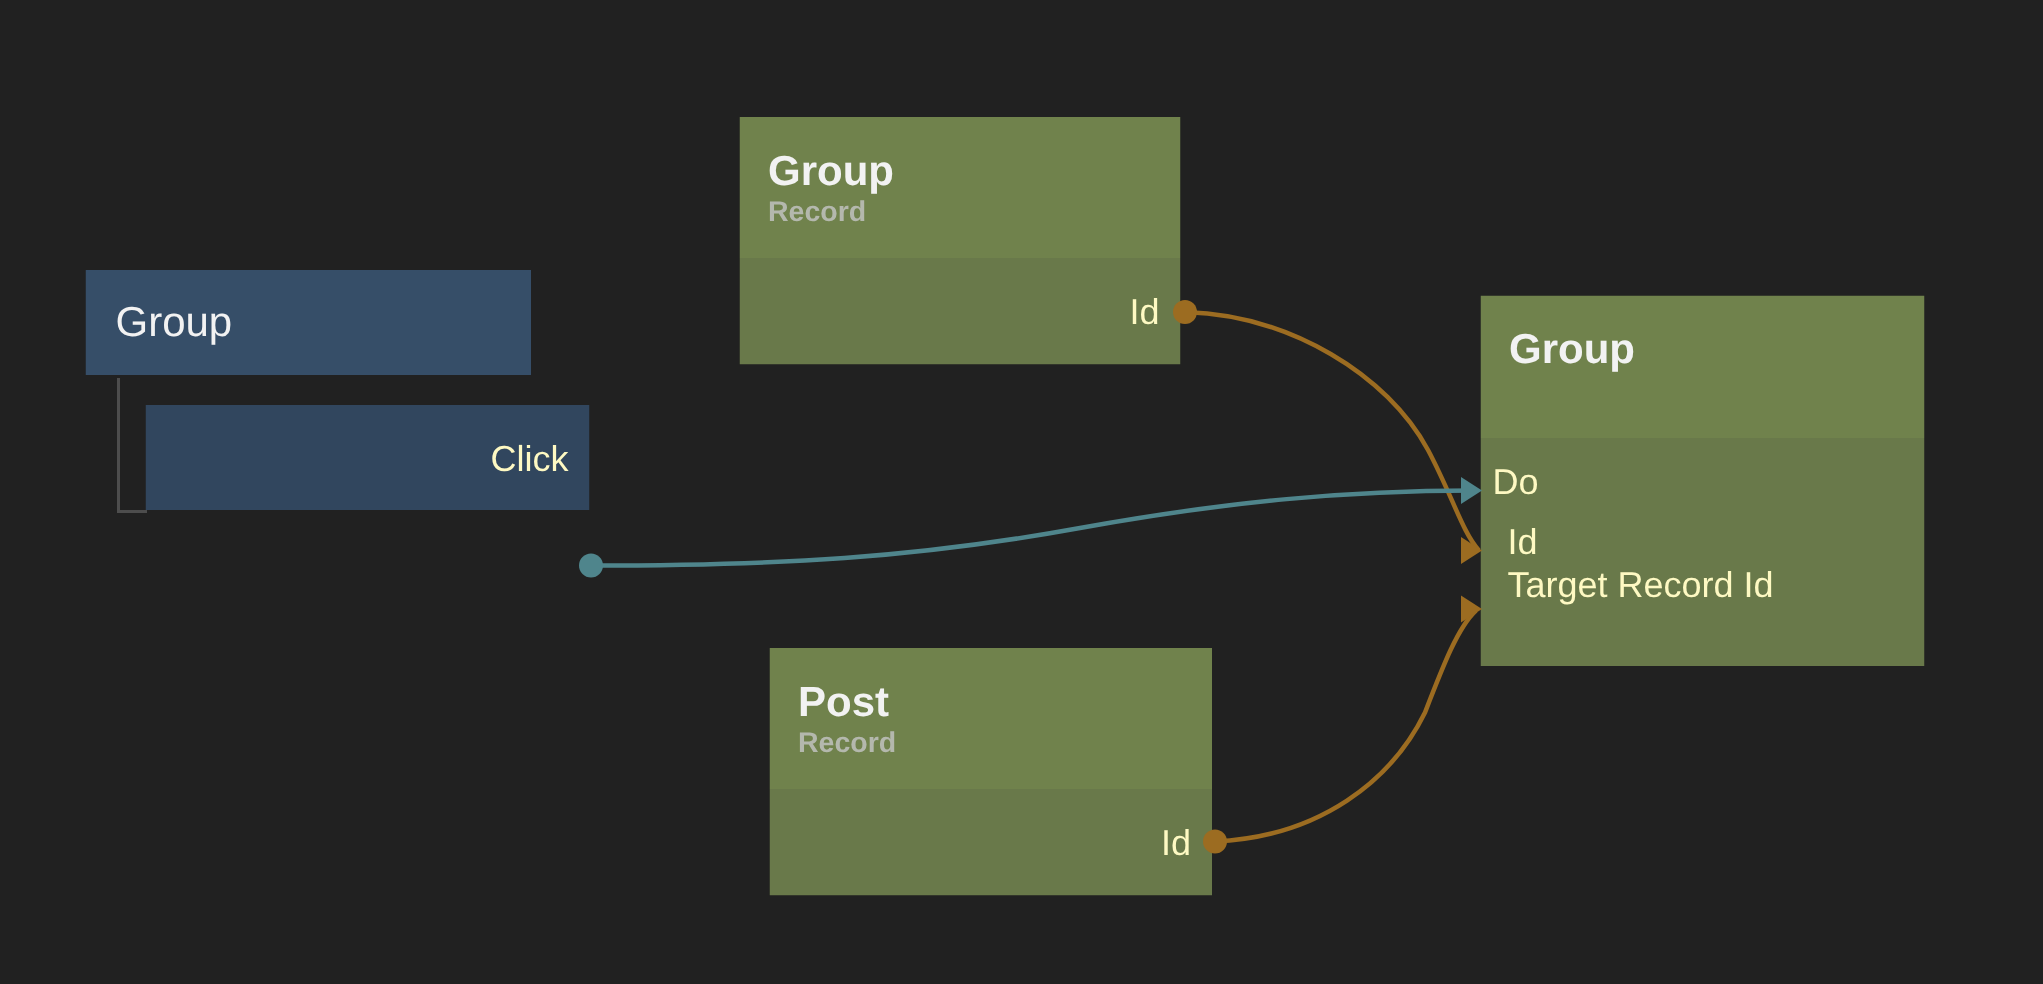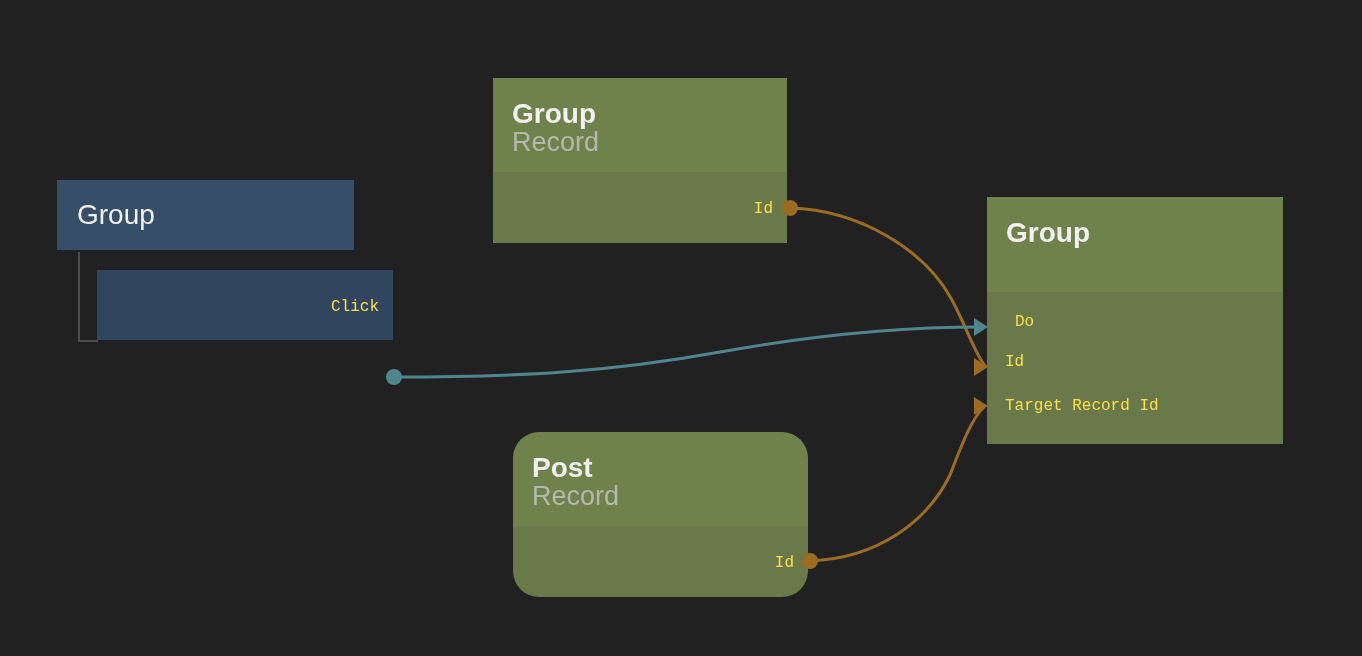--- a/index.html
+++ b/index.html
@@ -59,33 +59,32 @@
     font-size: 28px;
     font-weight: bold;
     line-height: 28px;
     white-space: nowrap;
   }
   .node-title.plain {
     font-weight: normal;
   }
   .node-subtitle {
     color: #b4b8ad;
-    font-size: 27px;
-    font-weight: normal;
+    font-size: 19px;
+    font-weight: bold;
     line-height: 28px;
     white-space: nowrap;
   }
 
   .port-row {
     position: absolute;
-    color: #fde047;
-    font-size: 16px;
+    color: #fef9c3;
+    font-size: 24px;
     line-height: 24px;
     white-space: nowrap;
-    font-family: Liberation Mono, monospace;
   }
   .port-row.out {
     text-align: right;
   }
   .port-row.in {
     text-align: left;
   }
 
   .port-dot {
     position: absolute;
@@ -156,38 +155,38 @@
     <div class="node-header" style="width:100%; height:94px; position:relative;">
       <div class="node-title" style="position:absolute; left:19px; top:22px;">Group</div>
       <div class="node-subtitle" style="position:absolute; left:19px; top:50px;">Record</div>
     </div>
     <div class="node-body" style="width:100%; height:71px; position:relative;">
       <div class="port-row out" style="right:14px; top:25px;">Id</div>
     </div>
   </div>
   <div class="port-dot orange" style="left:782px; top:200px;"></div>
 
-  <div class="node green" style="left:513px; top:432px; width:295px; height:165px;border-radius:26px;">
+  <div class="node green" style="left:513px; top:432px; width:295px; height:165px;">
     <div class="node-header" style="width:100%; height:94px; position:relative;">
       <div class="node-title" style="position:absolute; left:19px; top:22px;">Post</div>
       <div class="node-subtitle" style="position:absolute; left:19px; top:50px;">Record</div>
     </div>
     <div class="node-body" style="width:100%; height:71px; position:relative;">
       <div class="port-row out" style="right:14px; top:25px;">Id</div>
     </div>
   </div>
   <div class="port-dot orange" style="left:802px; top:553px;"></div>
 
   <div class="node green" style="left:987px; top:197px; width:296px; height:247px;">
     <div class="node-header" style="width:100%; height:95px; position:relative;">
       <div class="node-title" style="position:absolute; left:19px; top:22px;">Group</div>
     </div>
     <div class="node-body" style="width:100%; height:152px; position:relative;">
-      <div class="port-row in" style="left:28px; top:18px;">Do</div>
+      <div class="port-row in" style="left:8px; top:18px;">Do</div>
       <div class="port-row in" style="left:18px; top:58px;">Id</div>
-      <div class="port-row in" style="left:18px; top:102px;text-align:right;">Target Record Id</div>
+      <div class="port-row in" style="left:18px; top:87px;text-align:right;">Target Record Id</div>
     </div>
   </div>
   <div class="port-arrow teal" style="left:974px; top:318px;"></div>
   <div class="port-arrow orange" style="left:974px; top:358px;"></div>
   <div class="port-arrow orange" style="left:974px; top:397px;"></div>
 
 </div>
 
 </body></html>

